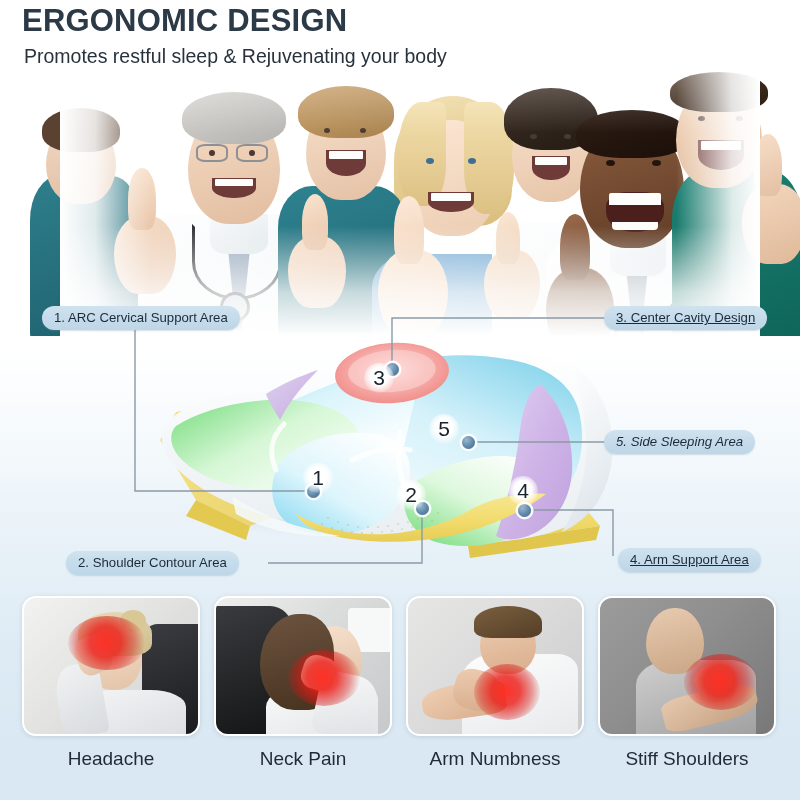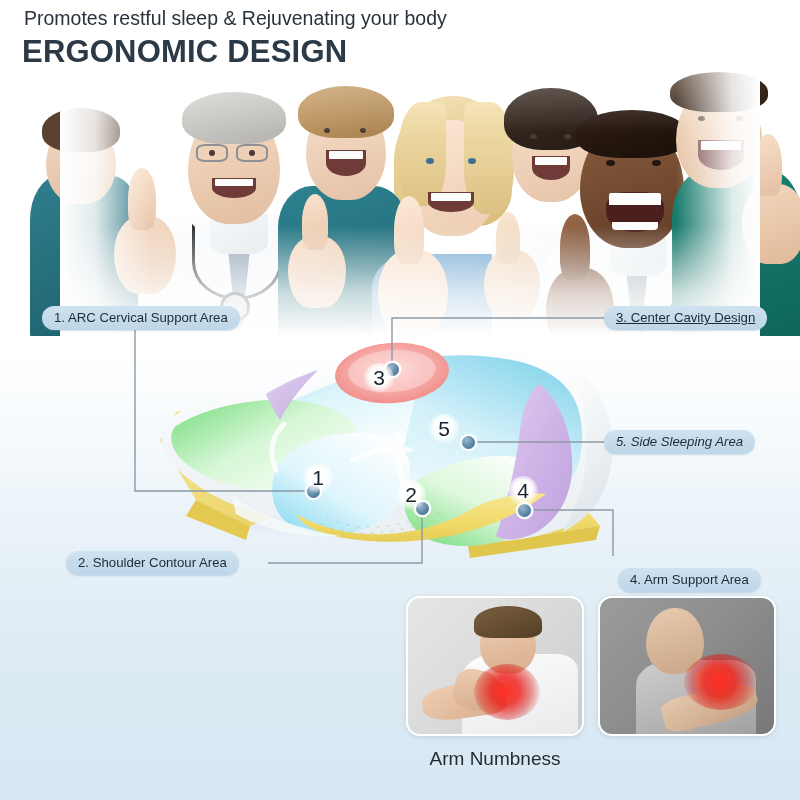--- a/index.html
+++ b/index.html
@@ -531,43 +531,69 @@
         <path d="M474,442 L606,442"></path>
 
         <path d="M530,510 L613,510 L613,556"></path>
       </g>
     </svg>
 
     <div class="pill" style="left:42px; top:306px;">1. ARC Cervical Support Area</div>
     <div class="pill" style="left:66px; top:551px;">2. Shoulder Contour Area</div>
     <div class="pill" style="left:604px; top:306px;text-decoration:underline;">3. Center Cavity Design</div>
     <div class="pill" style="left:604px; top:430px;font-style:italic;">5. Side Sleeping Area</div>
-    <div class="pill" style="left:618px; top:568px;">4. Arm Support Area</div>
+    <div class="pill" style="left:618px; top:548px;text-decoration:underline;">4. Arm Support Area</div>
 
     <div class="dot" style="left:307px; top:485px;"></div>
     <div class="dot" style="left:416px; top:502px;"></div>
     <div class="dot" style="left:386px; top:363px;"></div>
     <div class="dot" style="left:518px; top:504px;"></div>
     <div class="dot" style="left:462px; top:436px;"></div>
 
     <div class="numlabel" style="left:303px; top:463px;">1</div>
     <div class="numlabel" style="left:396px; top:480px;">2</div>
     <div class="numlabel" style="left:364px; top:363px;">3</div>
     <div class="numlabel" style="left:508px; top:476px;">4</div>
     <div class="numlabel" style="left:429px; top:414px;">5</div>
   </div>
 
   <div id="header-block">
+    <div id="main-title">ERGONOMIC DESIGN</div>
     <div id="subtitle">Promotes restful sleep &amp; Rejuvenating your body</div>
-    <div id="main-title">ERGONOMIC DESIGN</div>
   </div>
 
   <div id="symptom-row">
 
-
+    <div class="symptom" style="left:22px;">
+      <div class="sym-card" style="background:linear-gradient(135deg,#f2f2f1 0%,#e3e3e1 45%,#cfd1d2 100%);">
+        <div style="position:absolute;left:118px;top:26px;width:70px;height:118px;background:linear-gradient(160deg,#3a3c41,#17181b);border-radius:16px 6px 0 0;"></div>
+        <div class="fig-torso" style="left:44px;top:92px;width:118px;height:56px;background:linear-gradient(160deg,#f4f5f6,#d9dde1);border-radius:36% 30% 0 0;"></div>
+        <div class="fig-head" style="left:62px;top:22px;width:56px;height:70px;background:linear-gradient(165deg,#f7e2cf,#e3c3a8);"></div>
+        <div class="fig-hair" style="left:54px;top:14px;width:74px;height:44px;background:linear-gradient(160deg,#e9dcb9,#cdbb8c);border-radius:52% 52% 30% 30%;"></div>
+        <div class="fig-hair" style="left:96px;top:12px;width:26px;height:22px;background:#d9c795;border-radius:50%;"></div>
+        <div class="fig-arm" style="left:34px;top:66px;width:46px;height:72px;background:linear-gradient(160deg,#f1f2f3,#d7dbdf);border-radius:42% 18% 10% 24%;transform:rotate(-10deg);"></div>
+        <div class="fig-arm" style="left:52px;top:38px;width:34px;height:38px;background:linear-gradient(160deg,#f6e0cd,#e0bfa4);border-radius:38% 30% 34% 34%;transform:rotate(-22deg);"></div>
+        <div class="pain-glow" style="left:44px;top:18px;width:78px;height:54px;"></div>
+      </div>
+      <div class="sym-caption">Headache</div>
+    </div>
+
+    <div class="symptom" style="left:214px;">
+      <div class="sym-card" style="background:linear-gradient(135deg,#eeeeee 0%,#dcdddd 40%,#c6c9ca 100%);">
+        <div style="position:absolute;left:0;top:8px;width:76px;height:132px;background:linear-gradient(160deg,#3a3b3e,#121314);border-radius:0 22px 0 0;"></div>
+        <div style="position:absolute;left:132px;top:10px;width:46px;height:44px;background:#f7f8f8;border-radius:4px;"></div>
+        <div class="fig-torso" style="left:50px;top:86px;width:112px;height:58px;background:linear-gradient(160deg,#fbfbfb,#dfe2e4);border-radius:40% 26% 0 0;"></div>
+        <div class="fig-head" style="left:92px;top:28px;width:54px;height:66px;background:linear-gradient(165deg,#f6e1ce,#e1c1a6);"></div>
+        <div class="fig-hair" style="left:44px;top:16px;width:74px;height:96px;background:linear-gradient(165deg,#6d5440,#46321f);border-radius:52% 40% 34% 46%;"></div>
+        <div class="fig-arm" style="left:100px;top:76px;width:60px;height:64px;background:linear-gradient(160deg,#f8f9f9,#dde0e3);border-radius:26% 40% 14% 18%;transform:rotate(12deg);"></div>
+        <div class="fig-arm" style="left:86px;top:58px;width:34px;height:34px;background:linear-gradient(160deg,#f6e1ce,#e1c1a6);border-radius:38%;transform:rotate(18deg);"></div>
+        <div class="pain-glow" style="left:72px;top:52px;width:72px;height:56px;"></div>
+      </div>
+      <div class="sym-caption">Neck Pain</div>
+    </div>
 
     <div class="symptom" style="left:406px;">
       <div class="sym-card" style="background:linear-gradient(135deg,#e6e6e5 0%,#dadada 50%,#cbcbcb 100%);">
         <div class="fig-torso" style="left:54px;top:56px;width:116px;height:90px;background:linear-gradient(160deg,#fdfdfd,#e6e8ea);border-radius:28% 18% 0 0;"></div>
         <div class="fig-head" style="left:72px;top:14px;width:56px;height:62px;background:linear-gradient(165deg,#f0cfb4,#d8ad8c);"></div>
         <div class="fig-hair" style="left:66px;top:8px;width:68px;height:32px;background:linear-gradient(160deg,#7b6040,#543e26);border-radius:52% 52% 26% 26%;"></div>
         <div class="fig-arm" style="left:14px;top:86px;width:84px;height:34px;background:linear-gradient(160deg,#f0cfb4,#d8ad8c);border-radius:40% 22% 22% 40%;transform:rotate(-8deg);"></div>
         <div class="fig-arm" style="left:46px;top:72px;width:44px;height:40px;background:linear-gradient(160deg,#eecdb2,#d6ab8a);border-radius:38%;transform:rotate(14deg);"></div>
         <div class="pain-glow" style="left:66px;top:66px;width:66px;height:56px;"></div>
       </div>
@@ -575,16 +601,17 @@
     </div>
 
     <div class="symptom" style="left:598px;">
       <div class="sym-card" style="background:linear-gradient(135deg,#9b9b9b 0%,#8e8e8e 45%,#787878 100%);">
         <div class="fig-torso" style="left:36px;top:62px;width:120px;height:84px;background:linear-gradient(160deg,#cfcfcf,#9d9d9d);border-radius:30% 22% 0 0;"></div>
         <div class="fig-head" style="left:46px;top:10px;width:58px;height:66px;background:linear-gradient(165deg,#e8cbb0,#c9a585);"></div>
         <div class="fig-arm" style="left:62px;top:92px;width:96px;height:34px;background:linear-gradient(160deg,#e6c9ae,#c6a082);border-radius:24% 40% 40% 24%;transform:rotate(-14deg);"></div>
         <div class="fig-arm" style="left:96px;top:66px;width:40px;height:38px;background:linear-gradient(160deg,#e8cbb0,#c9a585);border-radius:38%;transform:rotate(-20deg);"></div>
         <div class="pain-glow" style="left:84px;top:56px;width:74px;height:56px;"></div>
       </div>
+      <div class="sym-caption">Stiff Shoulders</div>
     </div>
   </div>
 
 </div>
 
 </body></html>

